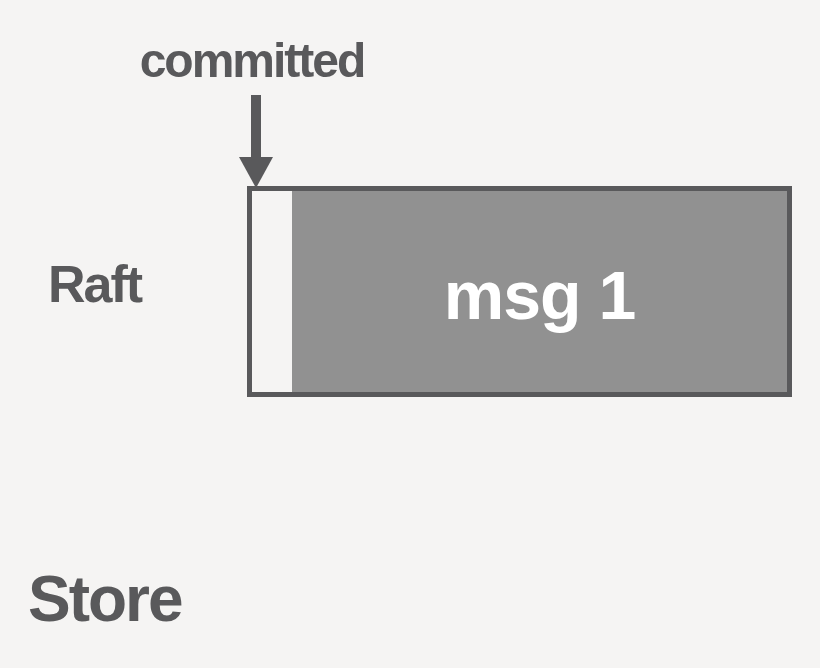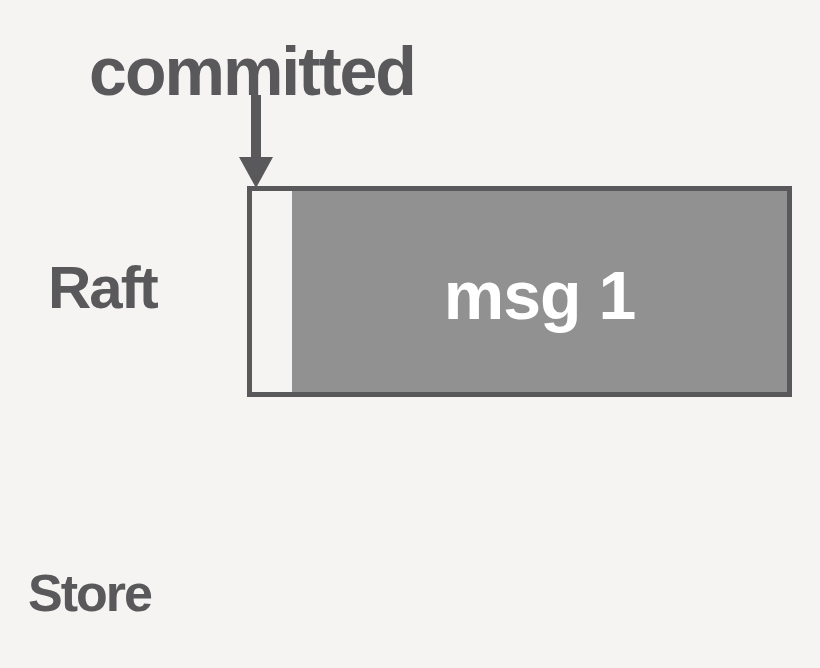--- a/index.html
+++ b/index.html
@@ -19,21 +19,21 @@
     height: 668px;
     background: var(--bg);
     overflow: hidden;
   }
 
   .committed-label {
     position: absolute;
     left: 252px;
     top: 37px;
     transform: translateX(-50%);
-    font-size: 68px;
+    font-size: 48px;
     font-weight: bold;
     letter-spacing: -2px;
     line-height: 1;
     color: var(--ink);
     white-space: nowrap;
   }
 
   .arrow {
     position: absolute;
     left: 235px;
@@ -42,22 +42,22 @@
   }
 
   .row-label {
     position: absolute;
     font-weight: bold;
     line-height: 1;
     letter-spacing: -2px;
     color: var(--ink);
     white-space: nowrap;
   }
-  .row-label.raft  { left: 48px; top: 258px; font-size: 60px; }
-  .row-label.store { left: 28px; top: 567px; font-size: 52px; }
+  .row-label.raft  { left: 48px; top: 258px; font-size: 52px; }
+  .row-label.store { left: 28px; top: 567px; font-size: 64px; }
 
   .log {
     position: absolute;
     left: 247px;
     top: 186px;
     width: 545px;
     height: 211px;
     border: 5px solid var(--border);
     display: flex;
   }

